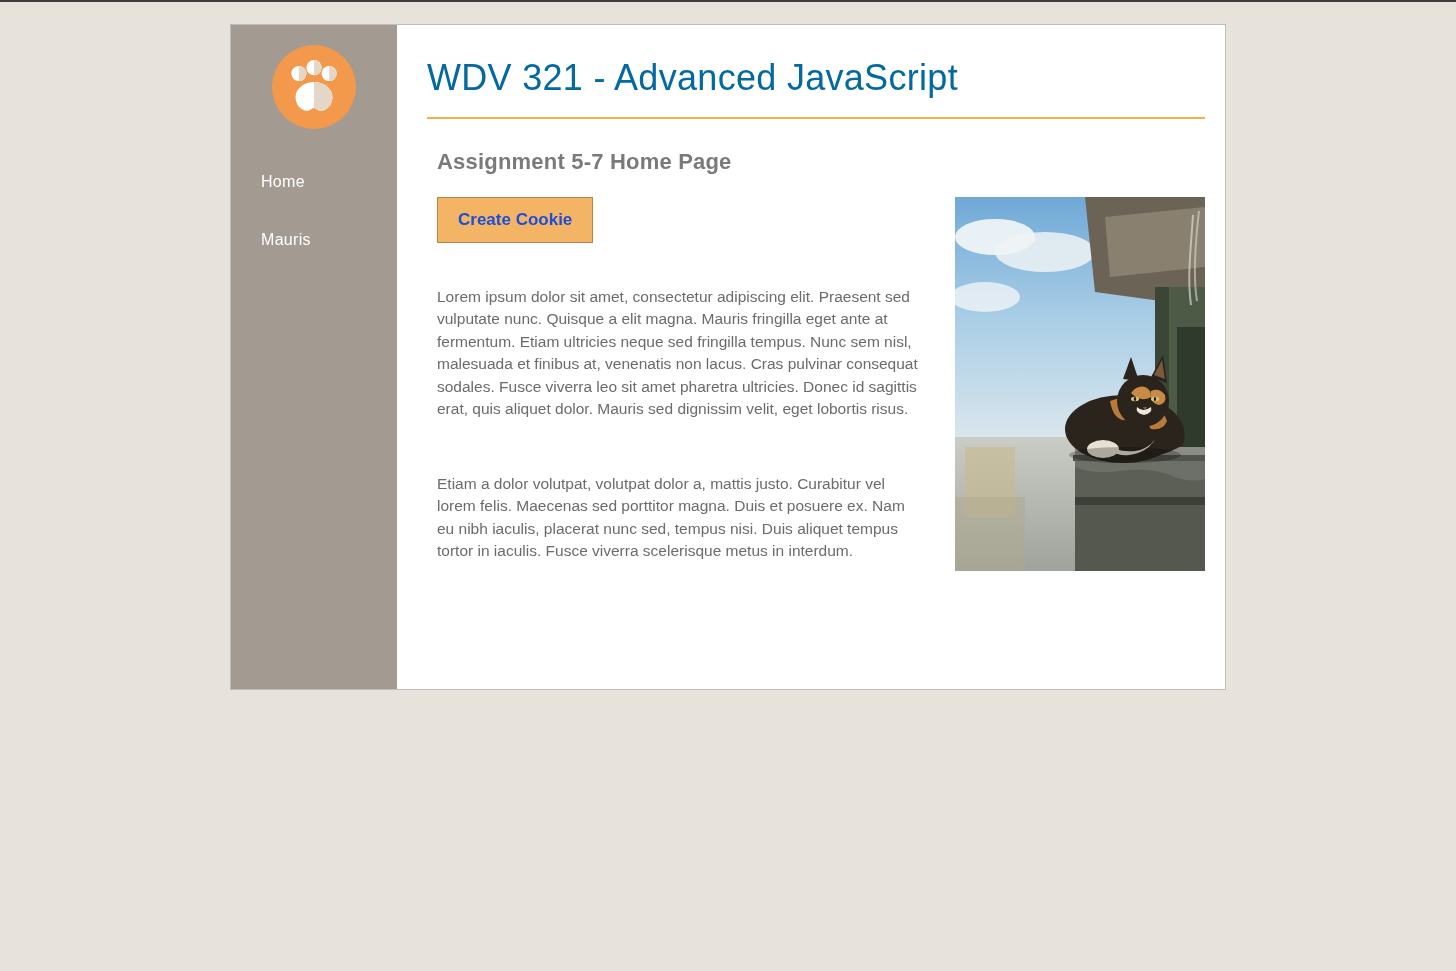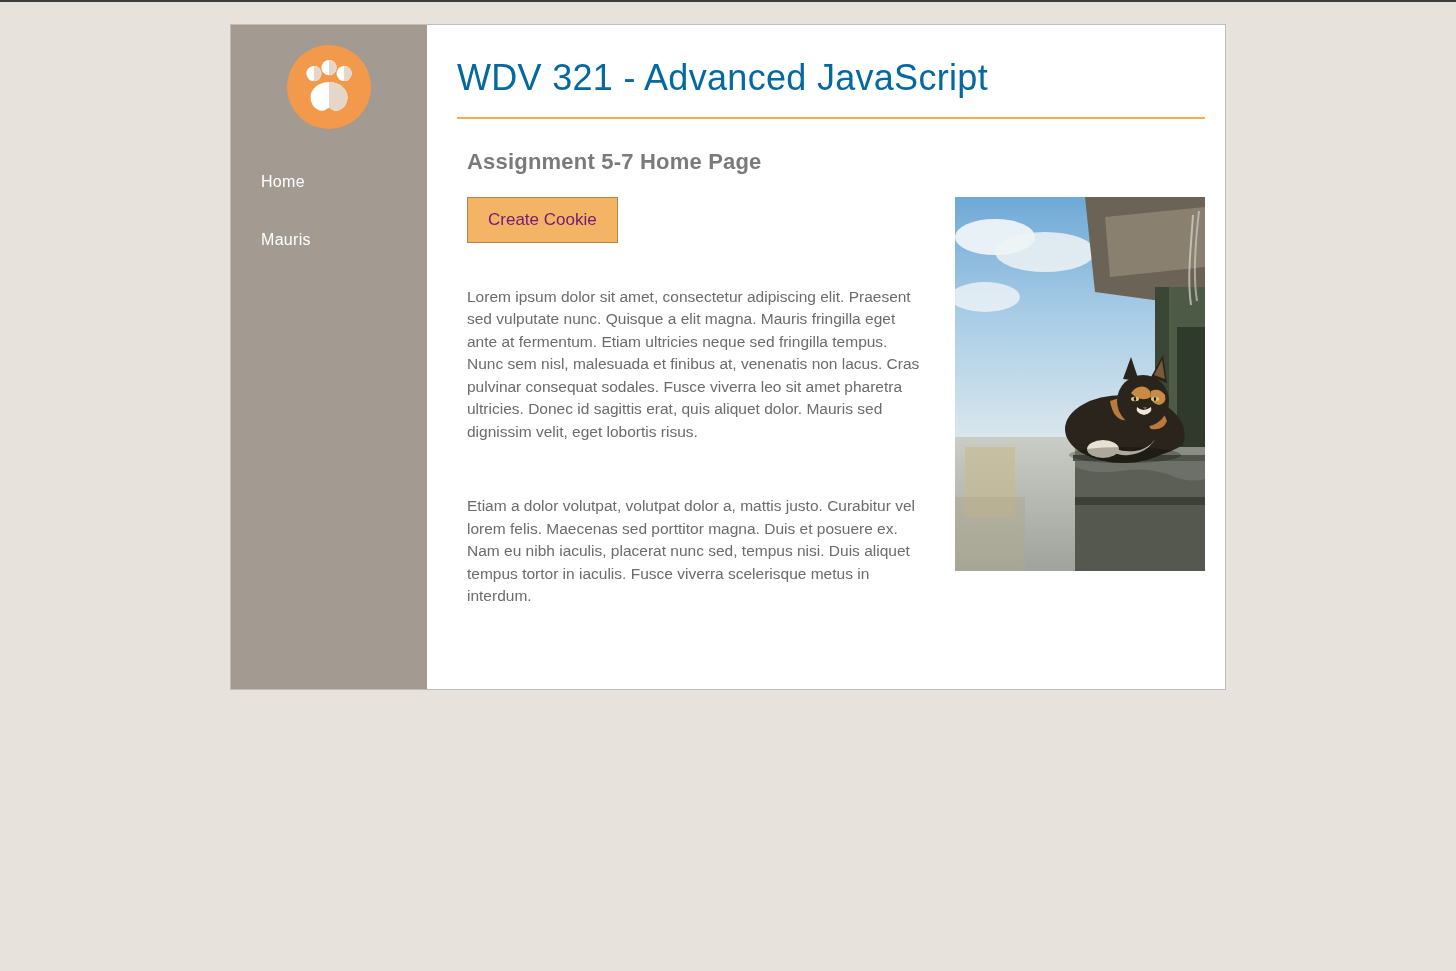--- a/index.html
+++ b/index.html
@@ -16,21 +16,21 @@
   }
   .page-wrap {
     width: 996px;
     margin: 22px auto 0 auto;
     background: #ffffff;
     border: 1px solid #bdbdbd;
     display: flex;
     min-height: 666px;
   }
   .sidebar {
-    width: 196px;
+    width: 166px;
     background: #a39b92;
     padding: 20px 0 0 0;
   }
   .logo-wrap {
     width: 100%;
     display: flex;
     justify-content: center;
     padding-bottom: 24px;
   }
   .logo {
@@ -76,25 +76,26 @@
   .columns {
     display: flex;
     gap: 30px;
     align-items: flex-start;
   }
   .leftcol { flex: 1; }
   .rightcol { width: 250px; }
   .cookie-btn {
     background: #f3b565;
     border: 1px solid #b78544;
-    color: #701a75;
+    color: #1d4ed8;
     font-size: 17px;
     padding: 12px 20px;
     cursor: pointer;
     font-family: Arial, sans-serif;
+    font-weight: bold;
   }
   .para {
     font-size: 15.5px;
     line-height: 1.45;
     color: #6b6b6b;
     margin-top: 43px;
   }
   .para + .para { margin-top: 52px; }
   .cat-img {
     width: 250px;

